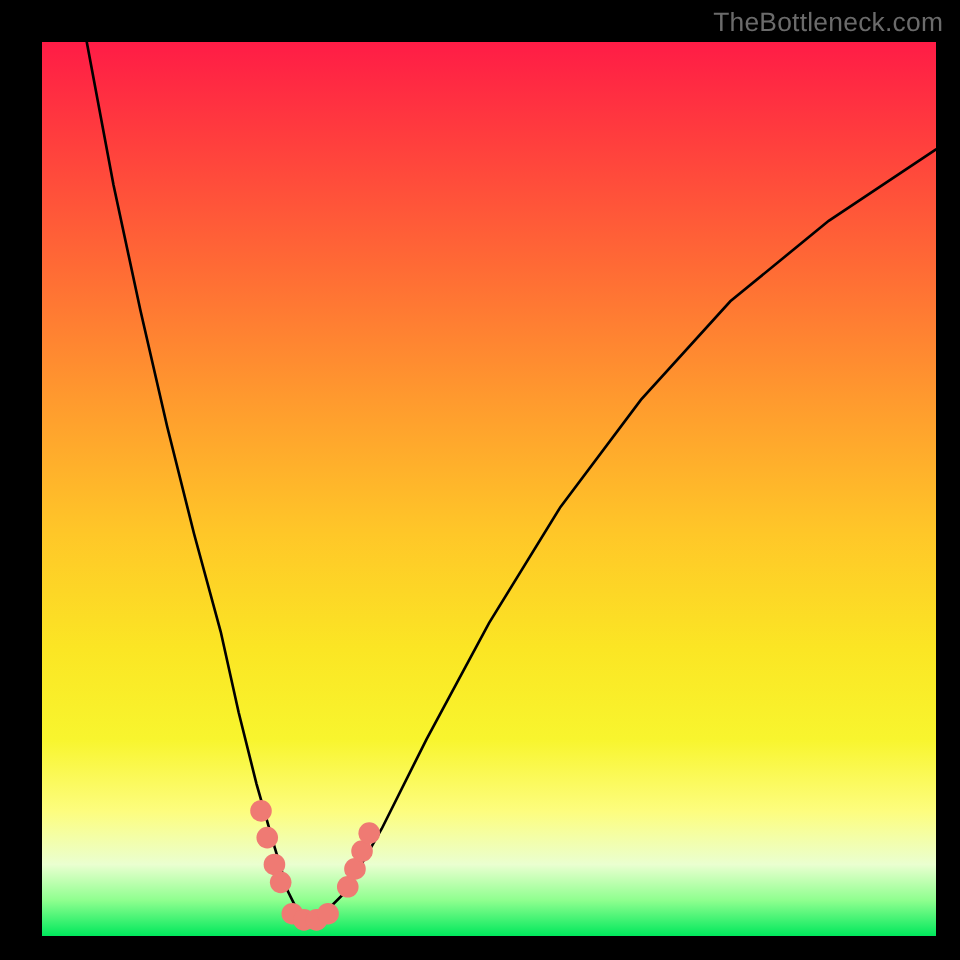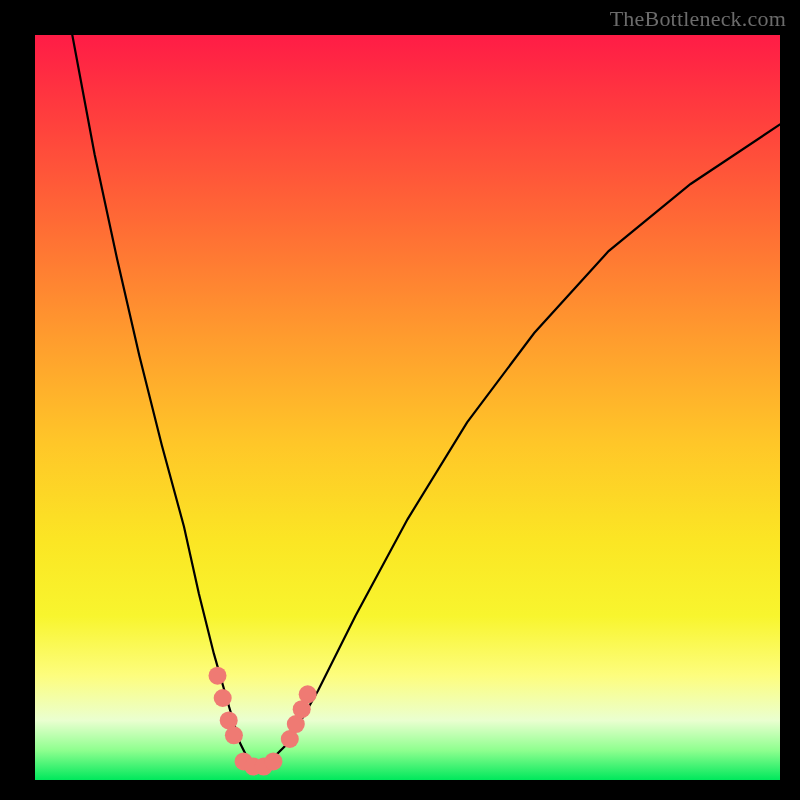--- a/index.html
+++ b/index.html
@@ -11,21 +11,20 @@
     overflow: hidden;
     font-family: Arial, Helvetica, sans-serif;
   }
   .frame {
     position: absolute;
     left: 0;
     top: 0;
     width: 800px;
     height: 800px;
     background: #000;
-    font-family: Liberation Serif, serif;
   }
   .plot-area {
     position: absolute;
     left: 35px;
     top: 35px;
     width: 745px;
     height: 745px;
     
     background: linear-gradient(to bottom,
       #ff1c46 0%,

